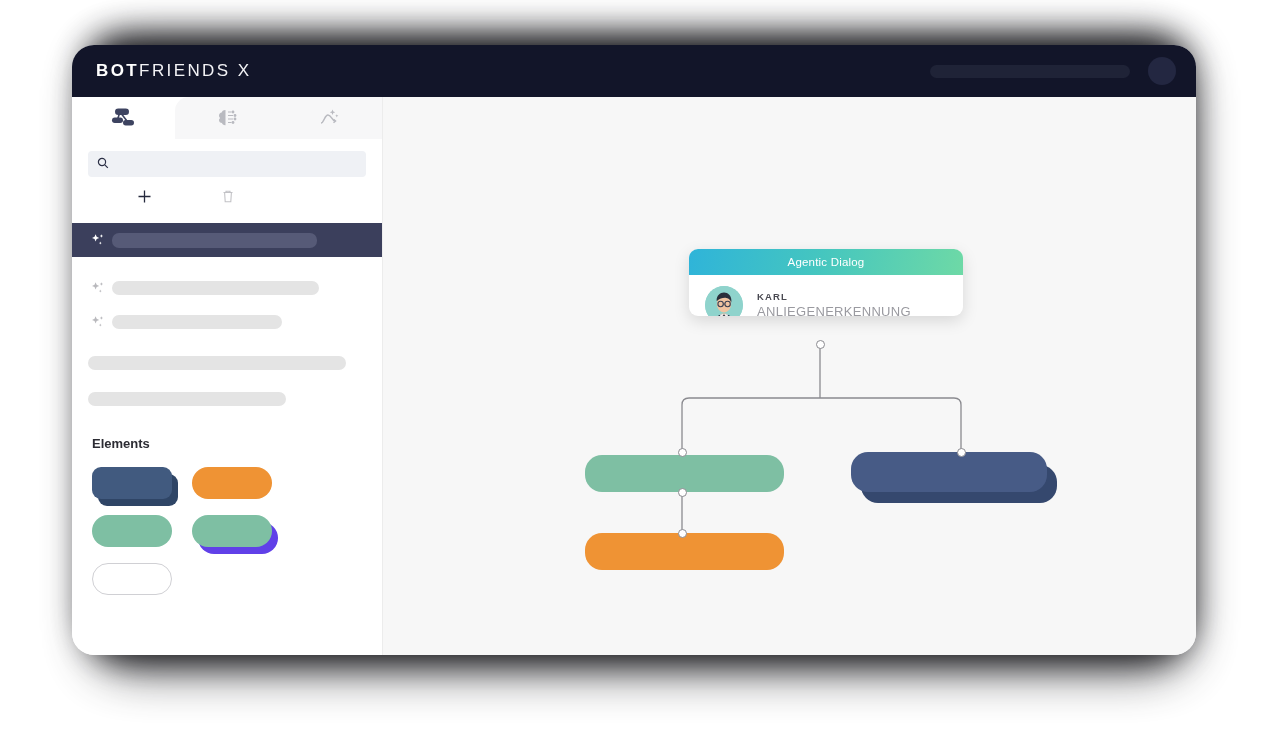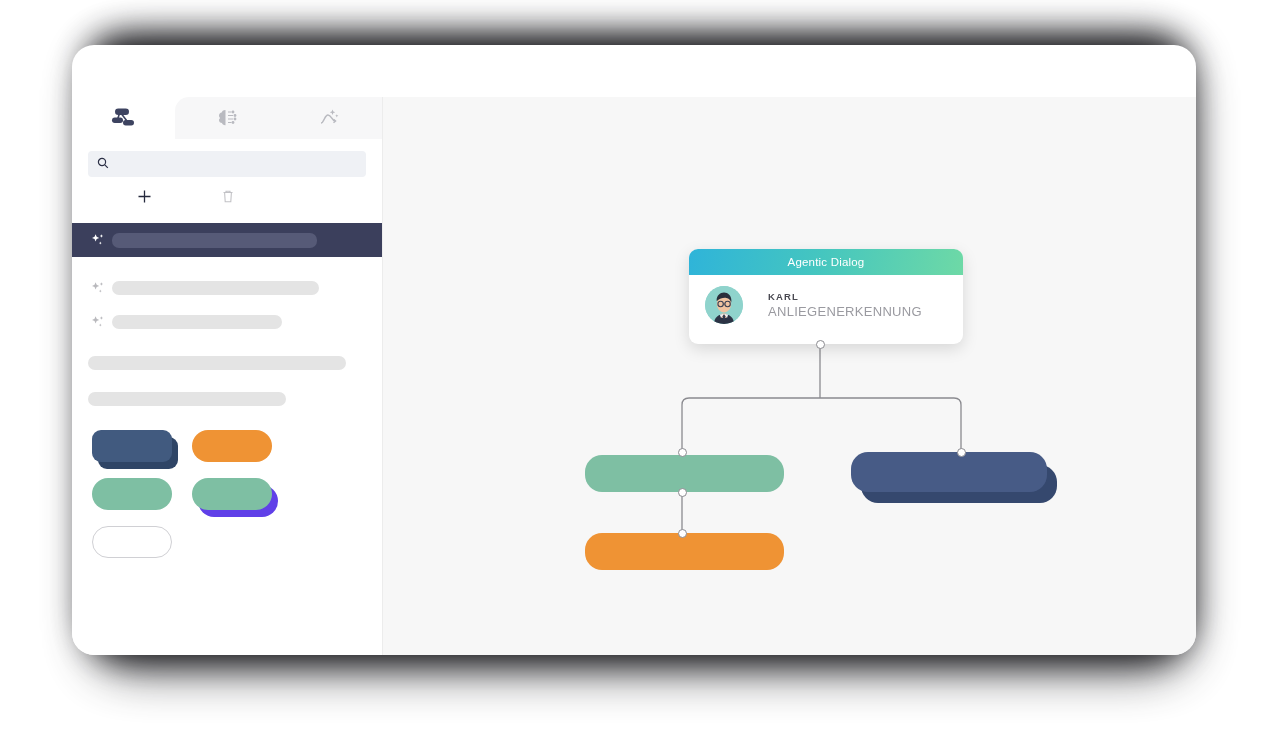--- a/index.html
+++ b/index.html
@@ -161,41 +161,41 @@
     position: absolute; border-radius: 17px; cursor: pointer;
   }
   .node-stack {
     position: absolute; border-radius: 17px;
   }
 
   
   .dialog-card {
     position: absolute;
     left: 306px; top: 152px;
-    width: 274px; height: 95px;
+    width: 274px; height: 67px;
     border-radius: 9px;
     background: #ffffff;
     box-shadow: 0 5px 16px rgba(0,0,0,.13);
     overflow: hidden;
   }
   .dialog-head {
     height: 26px;
     background: linear-gradient(100deg, #2fb4d9 0%, #45c6bf 48%, #6ed9a6 100%);
     display: flex; align-items: center; justify-content: center;
   }
   .dialog-head span {
     color: #ffffff; font-size: 11.5px; letter-spacing: .2px;
   }
   .dialog-body { display: flex; align-items: center; padding: 11px 0 0 16px; }
   .avatar {
     width: 38px; height: 38px; border-radius: 50%;
     background: #8fd3cc; overflow: hidden; flex: 0 0 38px;
     position: relative;
   }
-  .dialog-text { margin-left: 25px; }
+  .dialog-text { margin-left: 14px; }
   .dlg-name {
     font-size: 9.5px; font-weight: 700; color: #4a4a52;
     letter-spacing: 1.1px;
   }
   .dlg-sub {
     font-size: 13px; color: #9a9aa0; letter-spacing: .3px;
     margin-top: 2px;
   }
   .port {
     position: absolute; width: 9px; height: 9px; border-radius: 50%;
@@ -205,20 +205,29 @@
 </head>
 <body>
 
 <div id="root">
 
   <div class="shadow-layer"></div>
   <div class="shadow-layer s2"></div>
 
   <div class="window">
 
+    <div class="topbar">
+      <div class="brand">
+        <b>BOT</b><span class="thin">FRIENDS X</span>
+      </div>
+      <div class="topbar-right">
+        <div class="top-skeleton"></div>
+        <div class="top-avatar"></div>
+      </div>
+    </div>
 
     <div class="sidebar">
 
       <div class="tabs">
         <div class="tab active">
           <span class="ico">
             <svg width="26" height="24" viewBox="0 0 26 24">
               <path d="M9 6 L16 15 M9 6 L6 15" stroke="#3d4360" stroke-width="1.6" fill="none"></path>
               <rect x="4" y="2.5" width="14" height="6.5" rx="3.25" fill="#3d4360"></rect>
               <rect x="1" y="11.5" width="11" height="5.5" rx="2.75" fill="#3d4360"></rect>
@@ -319,20 +328,21 @@
         </div>
 
         <div class="plain-row" style="margin-top:9px">
           <div class="bar" style="width:258px"></div>
         </div>
         <div class="plain-row" style="margin-top:6px">
           <div class="bar" style="width:198px"></div>
         </div>
       </div>
 
+      <div class="elements-title">Elements</div>
 
       <div class="palette">
         <div class="chip-wrap">
           <div class="chip-shadow sq" style="background:#2f4566"></div>
           <div class="chip sq" style="background:#415a7f"></div>
         </div>
         <div class="chip-wrap">
           <div class="chip" style="background:#ef9334"></div>
         </div>
         <div class="chip-wrap">

